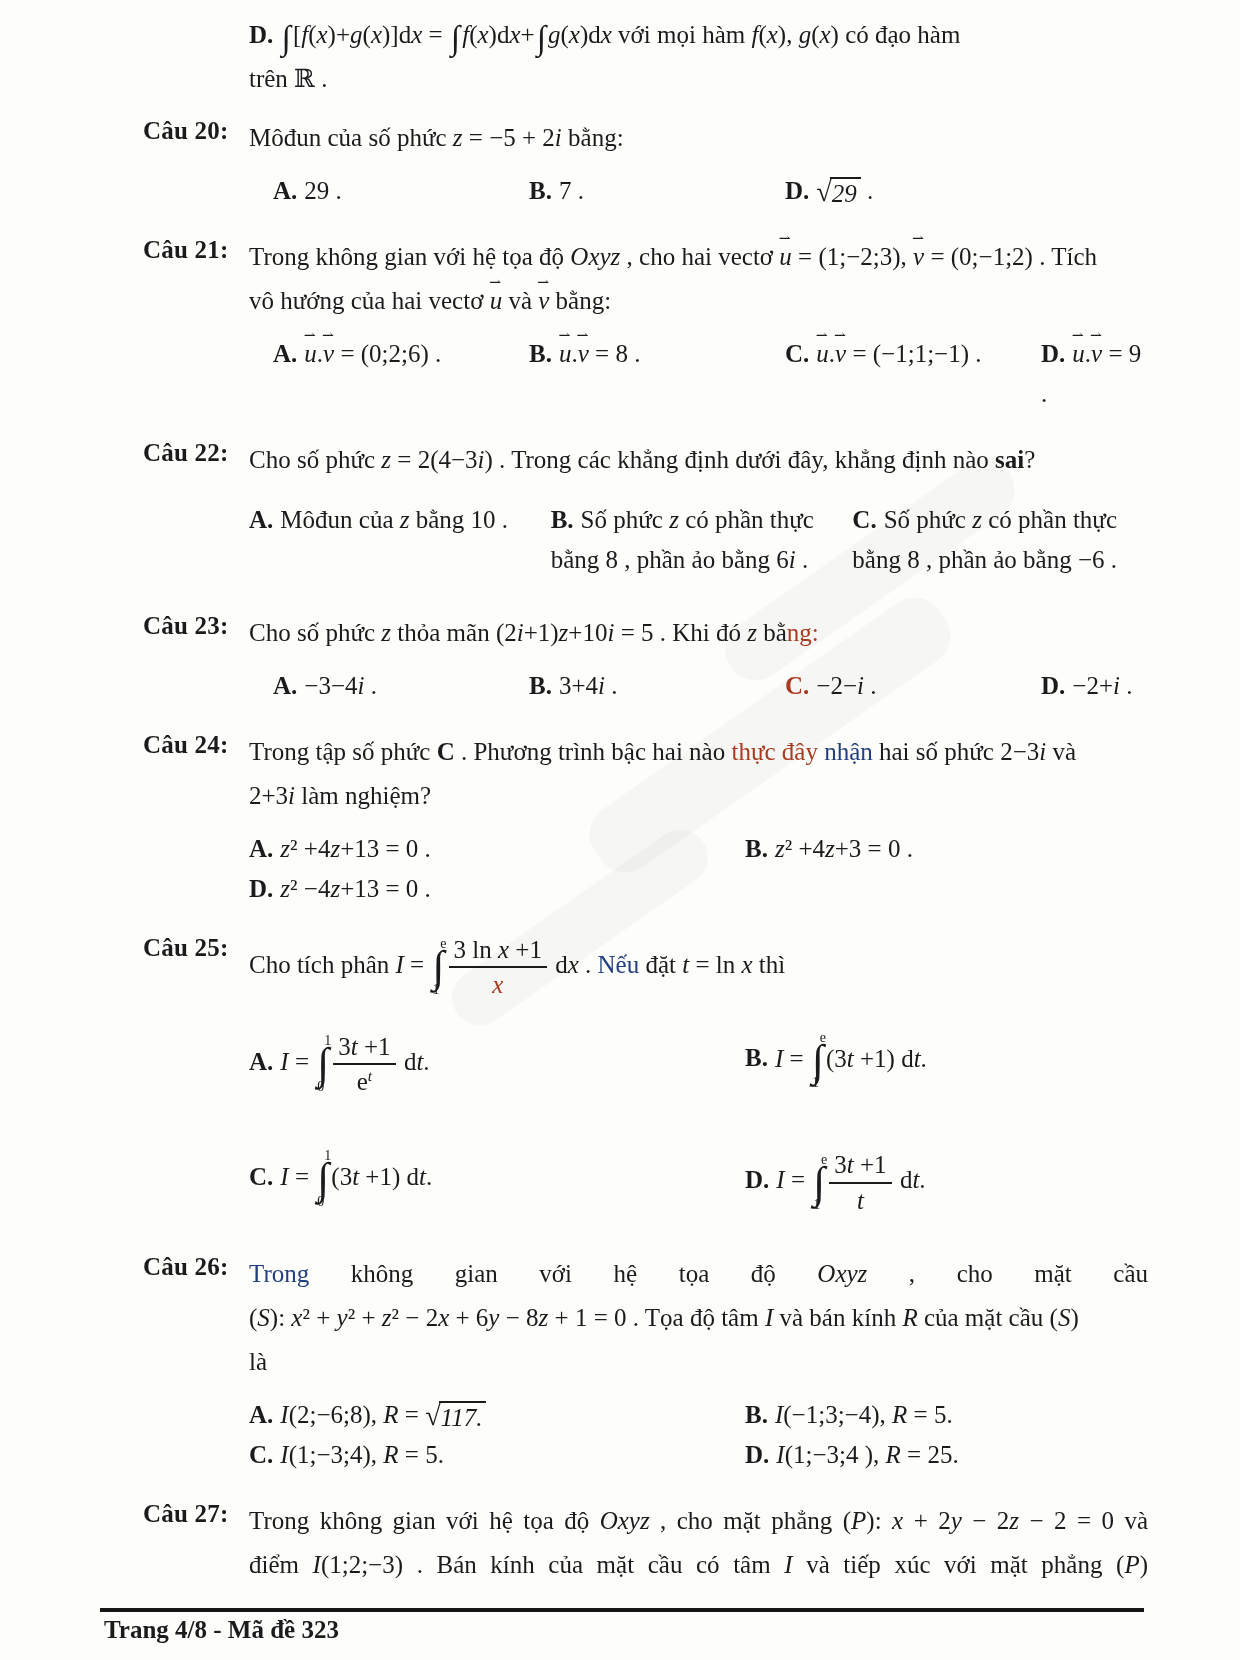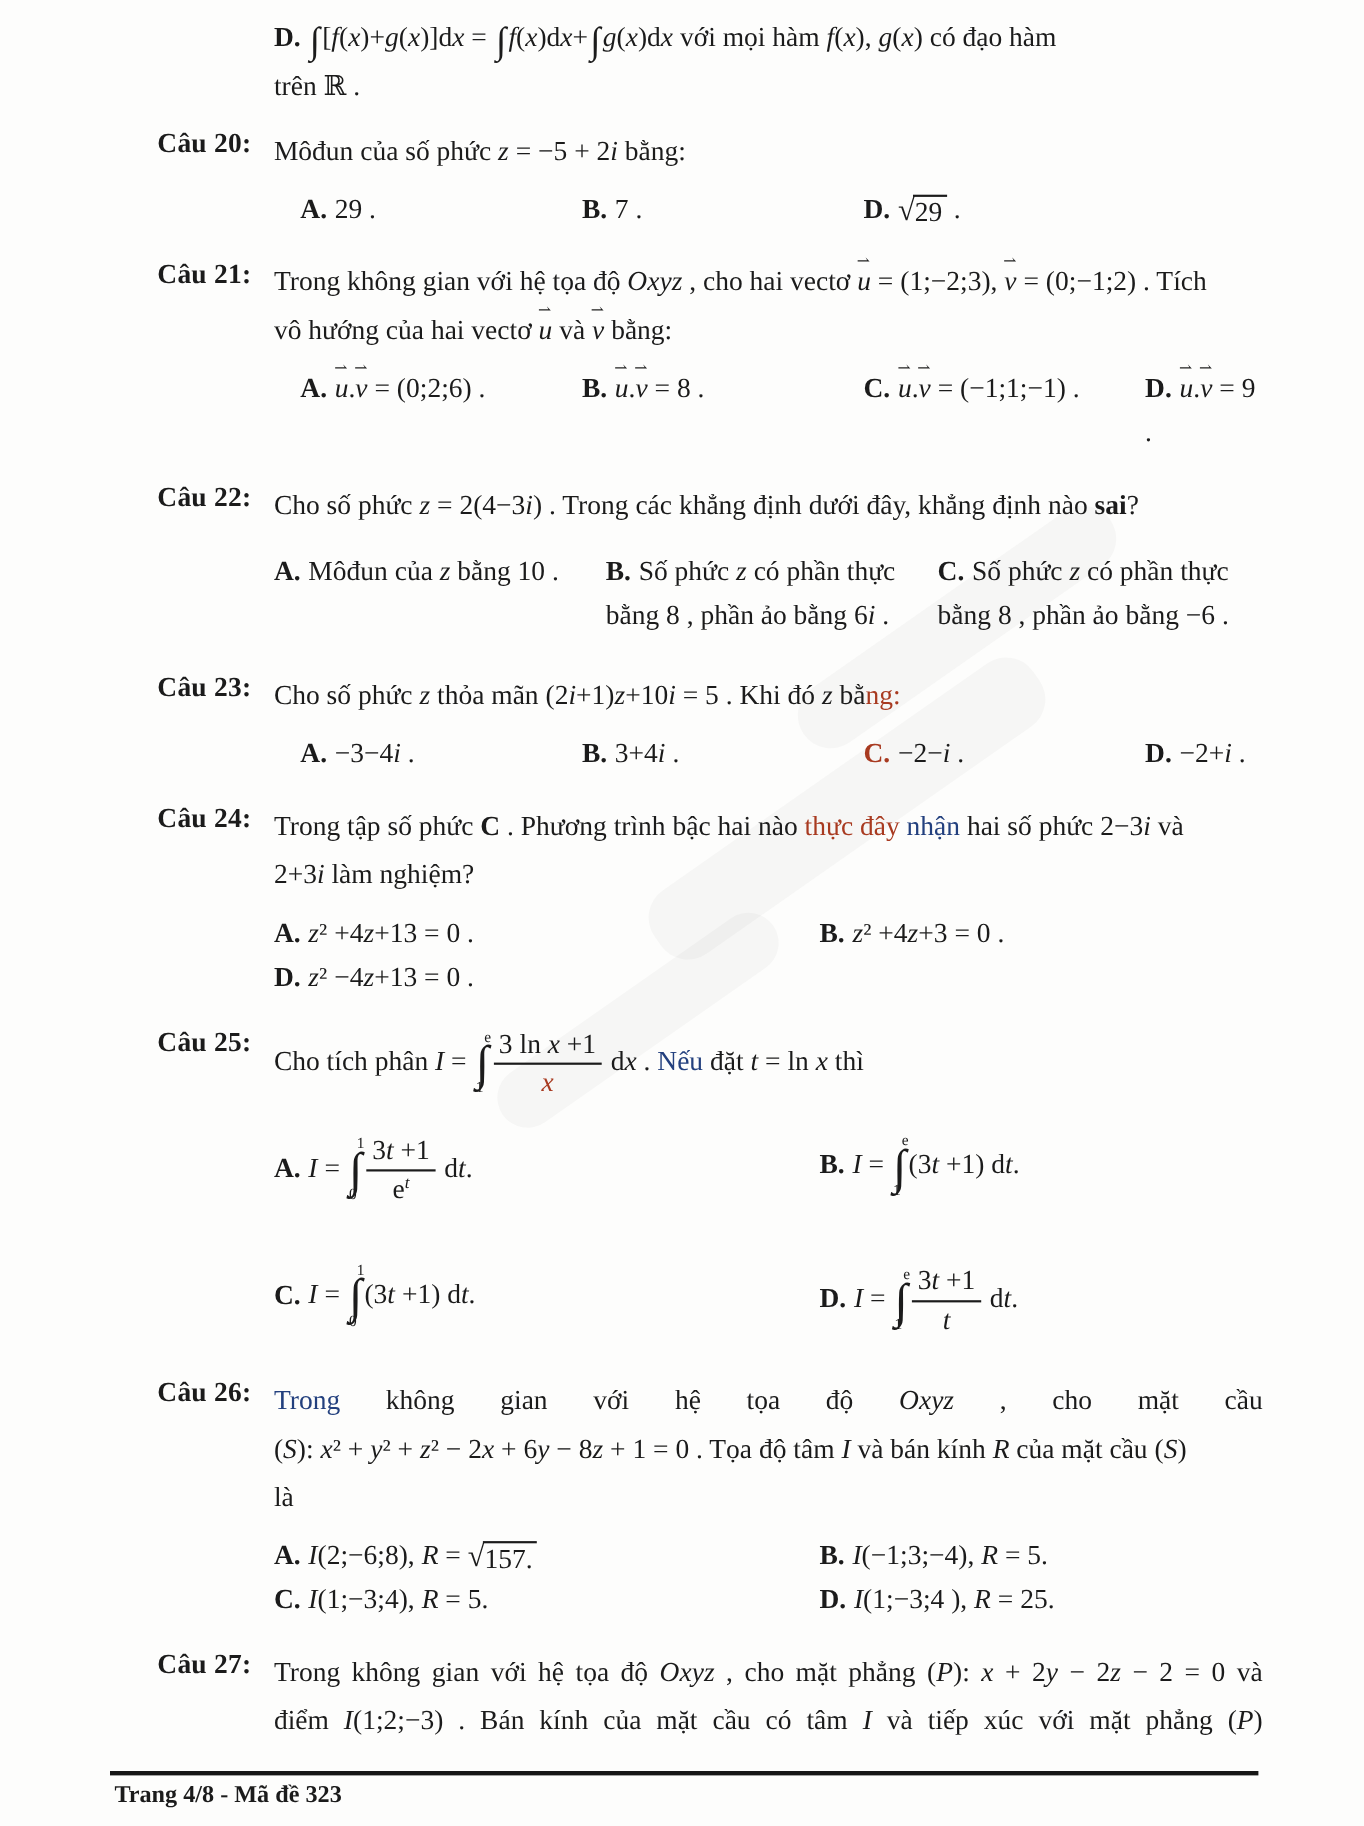--- a/index.html
+++ b/index.html
@@ -73,30 +73,30 @@
   }
   .int .lim{font-size:14px;line-height:1;}
   .int .lim.u{align-self:flex-end;margin-bottom:-5px;margin-right:-2px;}
   .int .lim.l{align-self:flex-start;margin-top:-5px;margin-left:0px;}
   .int .glyph{font-size:44px;line-height:0.95;}
   .int.plain .glyph{font-size:34px;line-height:0.9;vertical-align:middle;}
   .int.plain{vertical-align:-6px;}
   
   .sqrt{display:inline-flex;align-items:flex-start;vertical-align:-2px;}
   .sqrt .rad{font-size:1.12em;line-height:1.05;}
-  .sqrt .radbody{border-top:2px solid currentColor;padding:1px 4px 0 2px;margin-left:-2px;line-height:1.15;}
+  .sqrt .radbody{border-top:2px solid currentColor;padding:1px 4px 0 2px;margin-left:-2px;line-height:1.15;font-style:italic;}
   
   .footer{position:absolute;left:0;bottom:16px;width:100%;}
   .footer-rule{
     margin:0 96px 4px 100px;
     border-top:4px solid #161616;
   }
   .footer-text{
     padding-left:104px;
-    font-weight:bold;font-size:22px;
+    font-weight:bold;font-size:25px;
   }
   
   .smudge{position:absolute;background:#9a9a9a;opacity:0.07;pointer-events:none;}
   .s1{width:340px;height:60px;left:700px;top:540px;transform:rotate(-35deg);border-radius:30px;}
   .s2{width:420px;height:70px;left:560px;top:700px;transform:rotate(-35deg);border-radius:30px;}
   .s3{width:300px;height:55px;left:430px;top:900px;transform:rotate(-35deg);border-radius:30px;}
 </style>
 </head>
 <body>
 
@@ -230,21 +230,21 @@
       <div class="q">
         <div class="q-row">
           <span class="q-label">Câu 26:</span>
           <div class="q-body">
             <div class="q-line justify"><span class="blue">Trong</span> không gian với hệ tọa độ <span class="i">Oxyz</span> , cho mặt cầu</div>
             <div class="q-line">(<span class="i">S</span>): <span class="i">x</span>² + <span class="i">y</span>² + <span class="i">z</span>² − 2<span class="i">x</span> + 6<span class="i">y</span> − 8<span class="i">z</span> + 1 = 0 . Tọa độ tâm  <span class="i">I</span> và bán kính  <span class="i">R</span>  của mặt cầu  (<span class="i">S</span>)</div>
             <div class="q-line">là</div>
             <div class="opts cols2">
               <div class="opt"><span class="okey">A.</span><span class="i">I</span>(2;−6;8), <span class="i">R</span> = <span class="sqrt">
                   <span class="rad">√</span>
-                  <span class="radbody">157.</span>
+                  <span class="radbody">117.</span>
                 </span></div>
               <div class="opt"><span class="okey">B.</span><span class="i">I</span>(−1;3;−4), <span class="i">R</span> = 5.</div>
               <div class="opt"><span class="okey">C.</span><span class="i">I</span>(1;−3;4), <span class="i">R</span> = 5.</div>
               <div class="opt"><span class="okey">D.</span><span class="i">I</span>(1;−3;4 ), <span class="i">R</span> = 25.</div>
             </div>
           </div>
         </div>
       </div>
       <div class="q">
         <div class="q-row">

